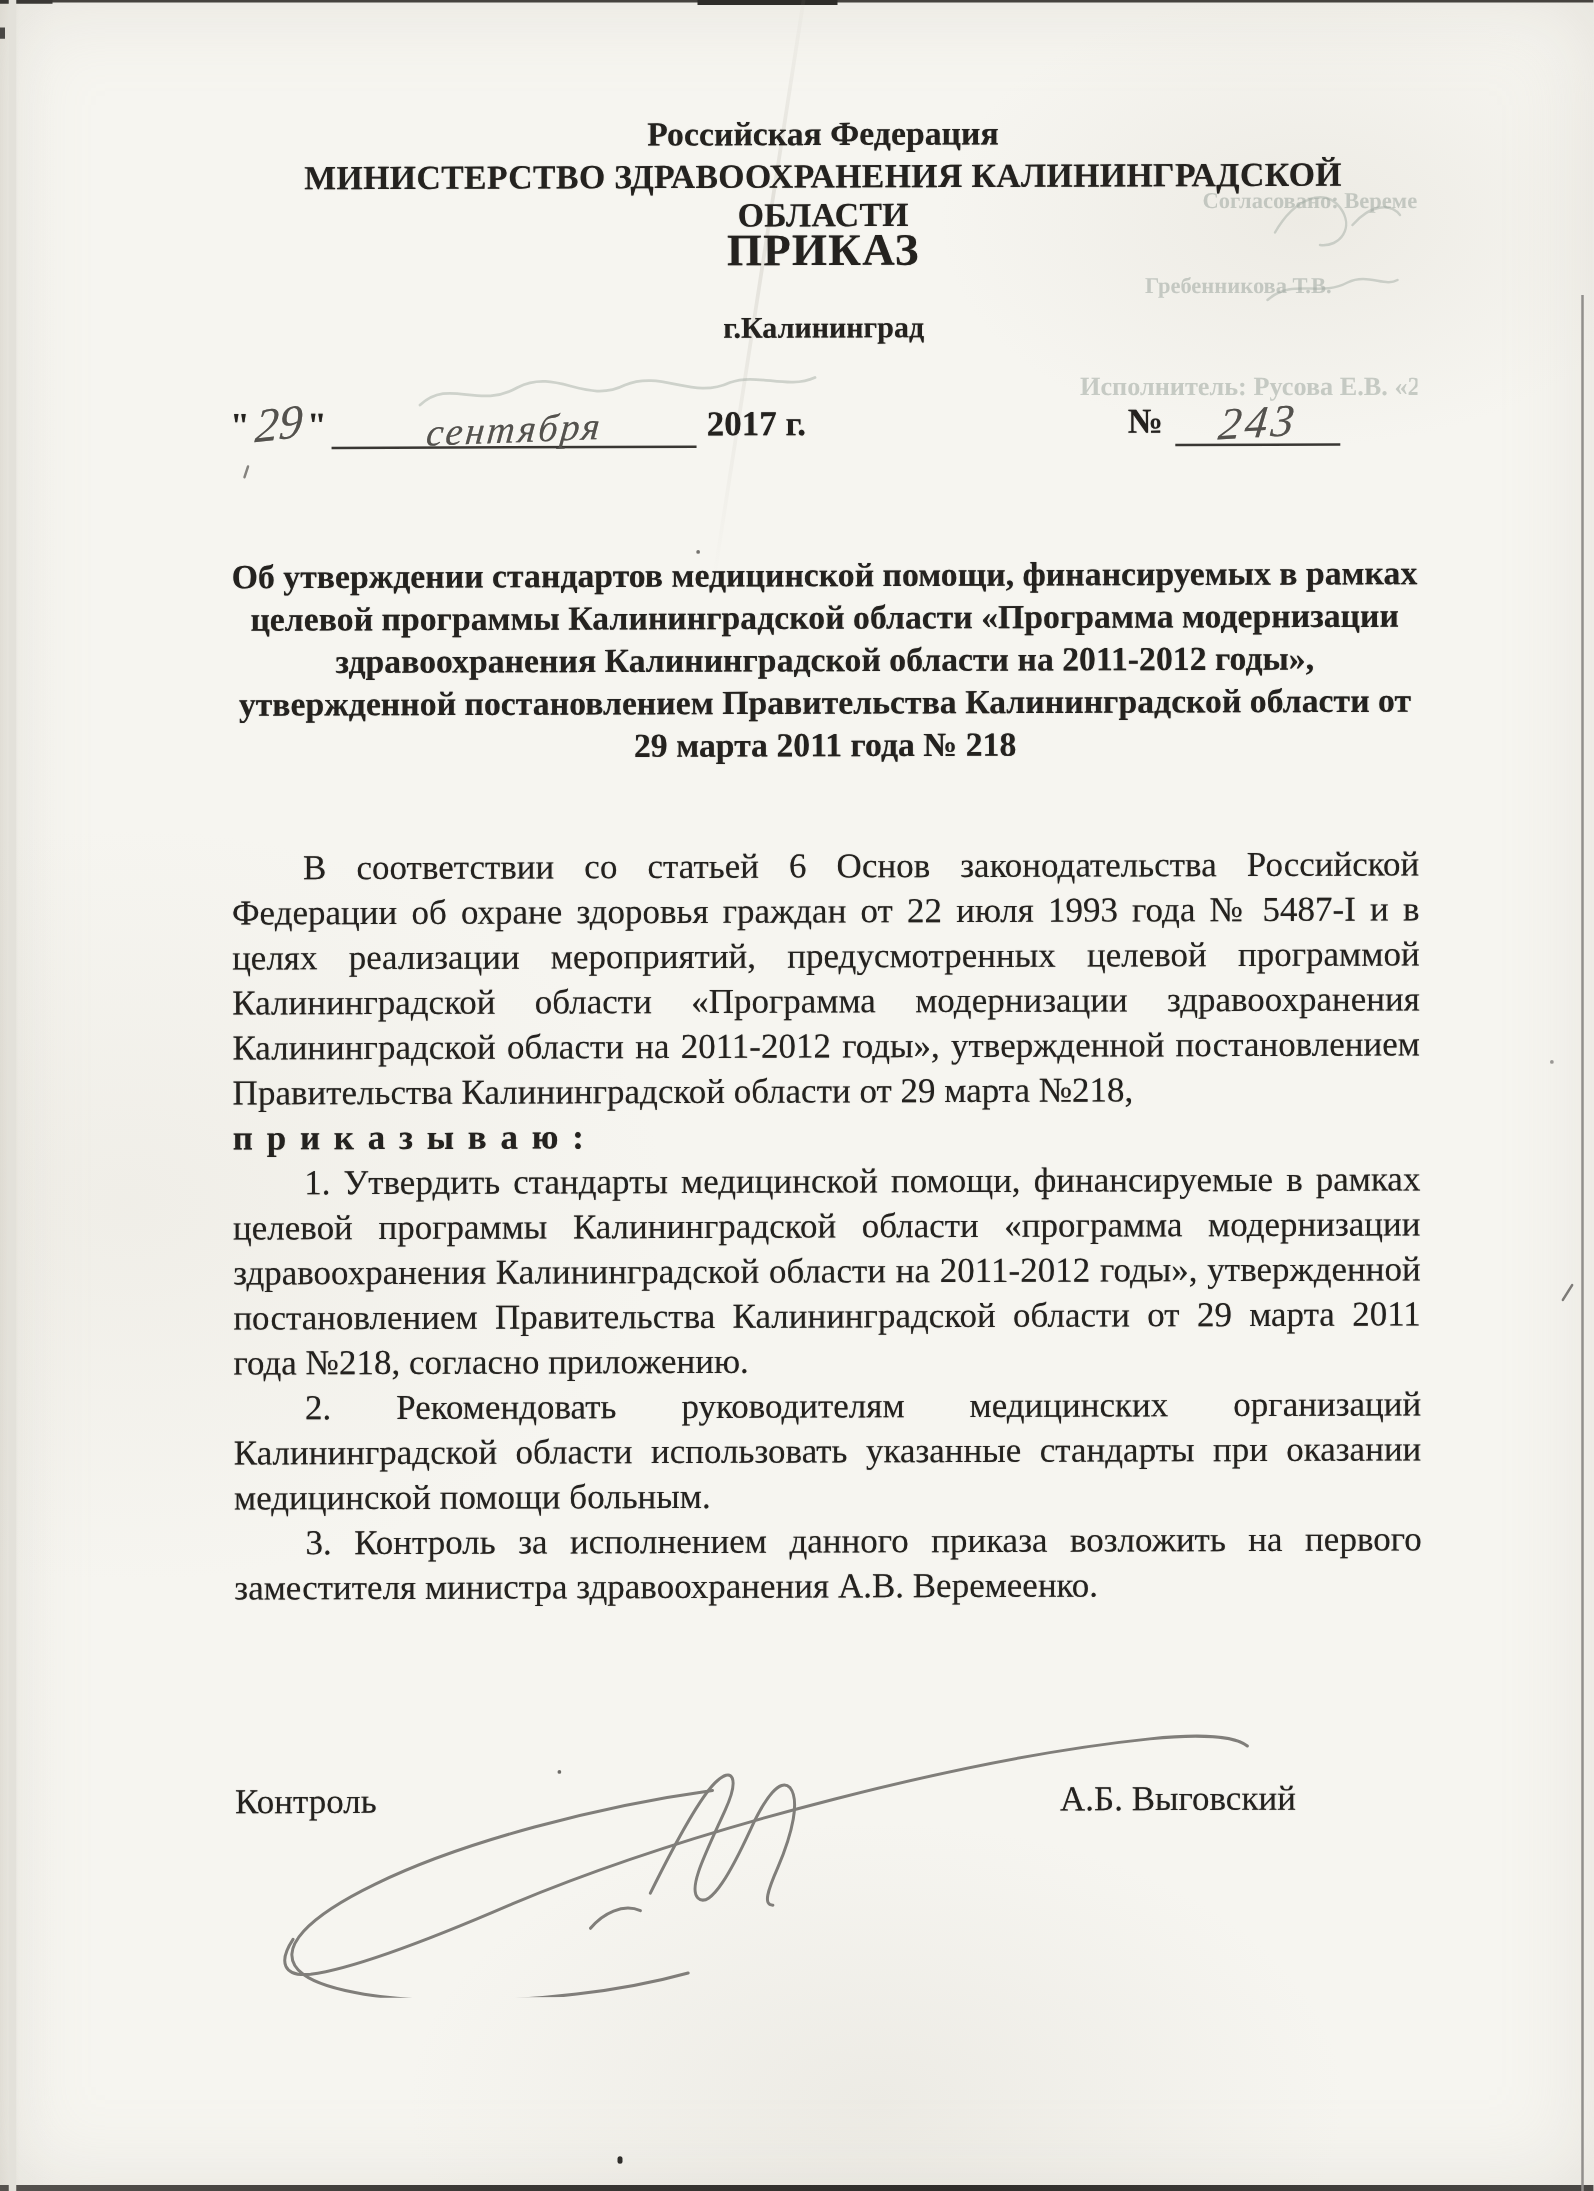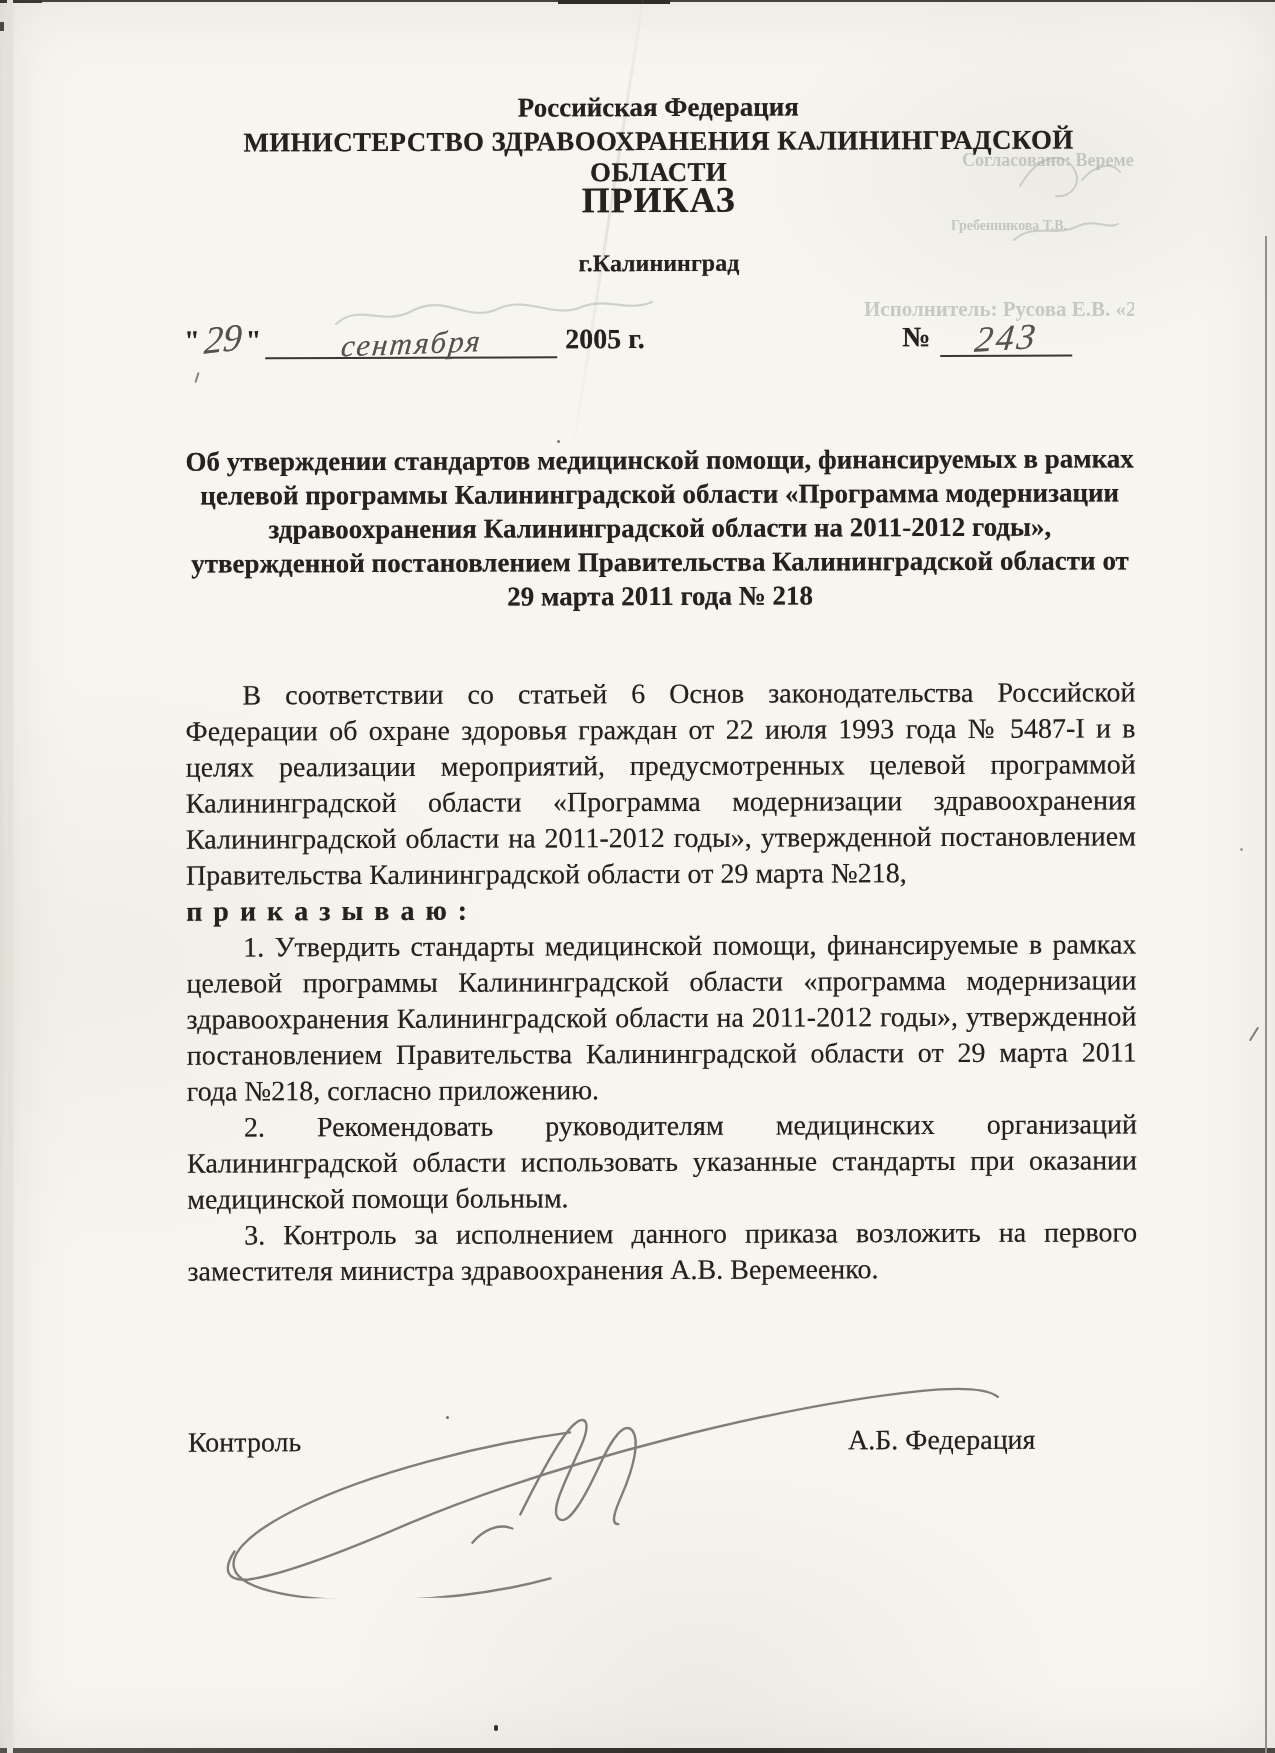--- a/index.html
+++ b/index.html
@@ -49,21 +49,21 @@
   .decree{ font-weight:bold; letter-spacing:2px; }
 
   
   .sig-position{ top:1425px; left:0; font-size:28px; }
   .sig-name{ top:1425px; left:660px; font-size:28px; }
   .sig-svg{ position:absolute; left:32px; top:1382px; }
 
   
   .ghost{ position:absolute; font-weight:bold; color:rgba(158,168,160,.55); white-space:nowrap; overflow:hidden; text-shadow:none; }
   .g1{ left:962px; top:150px; width:172px; font-size:18px; }
-  .g2{ left:951px; top:218px; width:176px; font-size:14px; }
+  .g2{ left:916px; top:218px; width:176px; font-size:18px; }
   .g3{ left:864px; top:297px; width:270px; font-size:21px; }
   .ghost-svg{ position:absolute; opacity:.45; }
 
   
   .edge-top{ left:0; top:0; width:1275px; height:2px; background:#45423e; }
   .edge-top-blob{ left:558px; top:0; width:112px; height:4px; background:#2e2c29; }
   .edge-top-left{ left:0; top:0; width:42px; height:3px; background:#3a3835; }
   .corner-notch{ left:0; top:22px; width:4px; height:9px; background:#4a4845; }
   .edge-bottom{ left:0; top:1748px; width:1275px; height:5px; background:linear-gradient(90deg,#55524e,#3a3835 30%,#2f2d2a 60%,#4a4845); }
   .scan-vline{ left:1265px; top:236px; width:2px; height:1517px; background:#918f8c; }
@@ -108,39 +108,39 @@
 
   <div class="content ink">
 
     <div class="abs h-country">Российская Федерация</div>
     <div class="abs h-ministry">МИНИСТЕРСТВО ЗДРАВООХРАНЕНИЯ КАЛИНИНГРАДСКОЙ ОБЛАСТИ</div>
     <div class="abs h-doctype">ПРИКАЗ</div>
     <div class="abs h-city">г.Калининград</div>
 
     <div class="abs date-row">
       <div class="d-left">
-        <span class="d-quote">"</span><span class="hw hw-day">29</span><span class="d-quote">"</span><span class="month-line"><span class="hw hw-month">сентября</span></span><span class="d-year">2005 г.</span>
+        <span class="d-quote">"</span><span class="hw hw-day">29</span><span class="d-quote">"</span><span class="month-line"><span class="hw hw-month">сентября</span></span><span class="d-year">2017 г.</span>
       </div>
       <div class="d-right">
         <span class="d-no">№</span><span class="num-line"><span class="hw hw-num">243</span></span>
       </div>
     </div>
 
     <div class="abs order-title">Об утверждении стандартов медицинской помощи, финансируемых в рамках целевой программы Калининградской области «Программа модернизации здравоохранения Калининградской области на 2011-2012 годы», утвержденной постановлением Правительства Калининградской области от 29 марта 2011 года № 218</div>
 
     <div class="abs body-block">
       <p class="para">В соответствии со статьей 6 Основ законодательства Российской Федерации об охране здоровья граждан от 22 июля 1993 года № 5487-I и в целях реализации мероприятий, предусмотренных целевой программой Калининградской области «Программа модернизации здравоохранения Калининградской области на 2011-2012 годы», утвержденной постановлением Правительства Калининградской области от 29 марта №218,</p>
       <div class="decree">п р и к а з ы в а ю :</div>
       <p class="para">1. Утвердить стандарты медицинской помощи, финансируемые в рамках целевой программы Калининградской области «программа модернизации здравоохранения Калининградской области на 2011-2012 годы», утвержденной постановлением Правительства Калининградской области от 29 марта 2011 года №218, согласно приложению.</p>
       <p class="para">2. Рекомендовать руководителям медицинских организаций Калининградской области использовать указанные стандарты при оказании медицинской помощи больным.</p>
       <p class="para">3. Контроль за исполнением данного приказа возложить на первого заместителя министра здравоохранения А.В. Веремеенко.</p>
     </div>
 
     <div class="abs sig-position">Контроль</div>
-    <div class="abs sig-name">А.Б. Федерация</div>
+    <div class="abs sig-name">А.Б. Выговский</div>
     <svg class="sig-svg" width="800" height="215" viewBox="0 0 800 215">
       <g fill="none" stroke="#6b6965" stroke-width="2.4" stroke-linecap="round" opacity="0.85">
         <path d="M14,168 C2,186 6,198 28,196 C60,192 120,170 190,140 C340,78 560,24 700,10 C740,6 768,8 778,16"></path>
         <path d="M330,196 C220,226 60,224 22,196 C-4,176 30,148 80,124 C150,90 260,62 350,50"></path>
         <path d="M300,132 C318,96 338,58 352,44 C366,30 372,40 360,66 C344,101 330,128 338,136 C348,146 366,112 380,82 C392,56 404,40 412,48 C420,58 414,84 402,112 C394,130 390,142 398,142"></path>
         <path d="M252,160 C262,148 278,140 292,146"></path>
       </g>
     </svg>
 
   </div>

